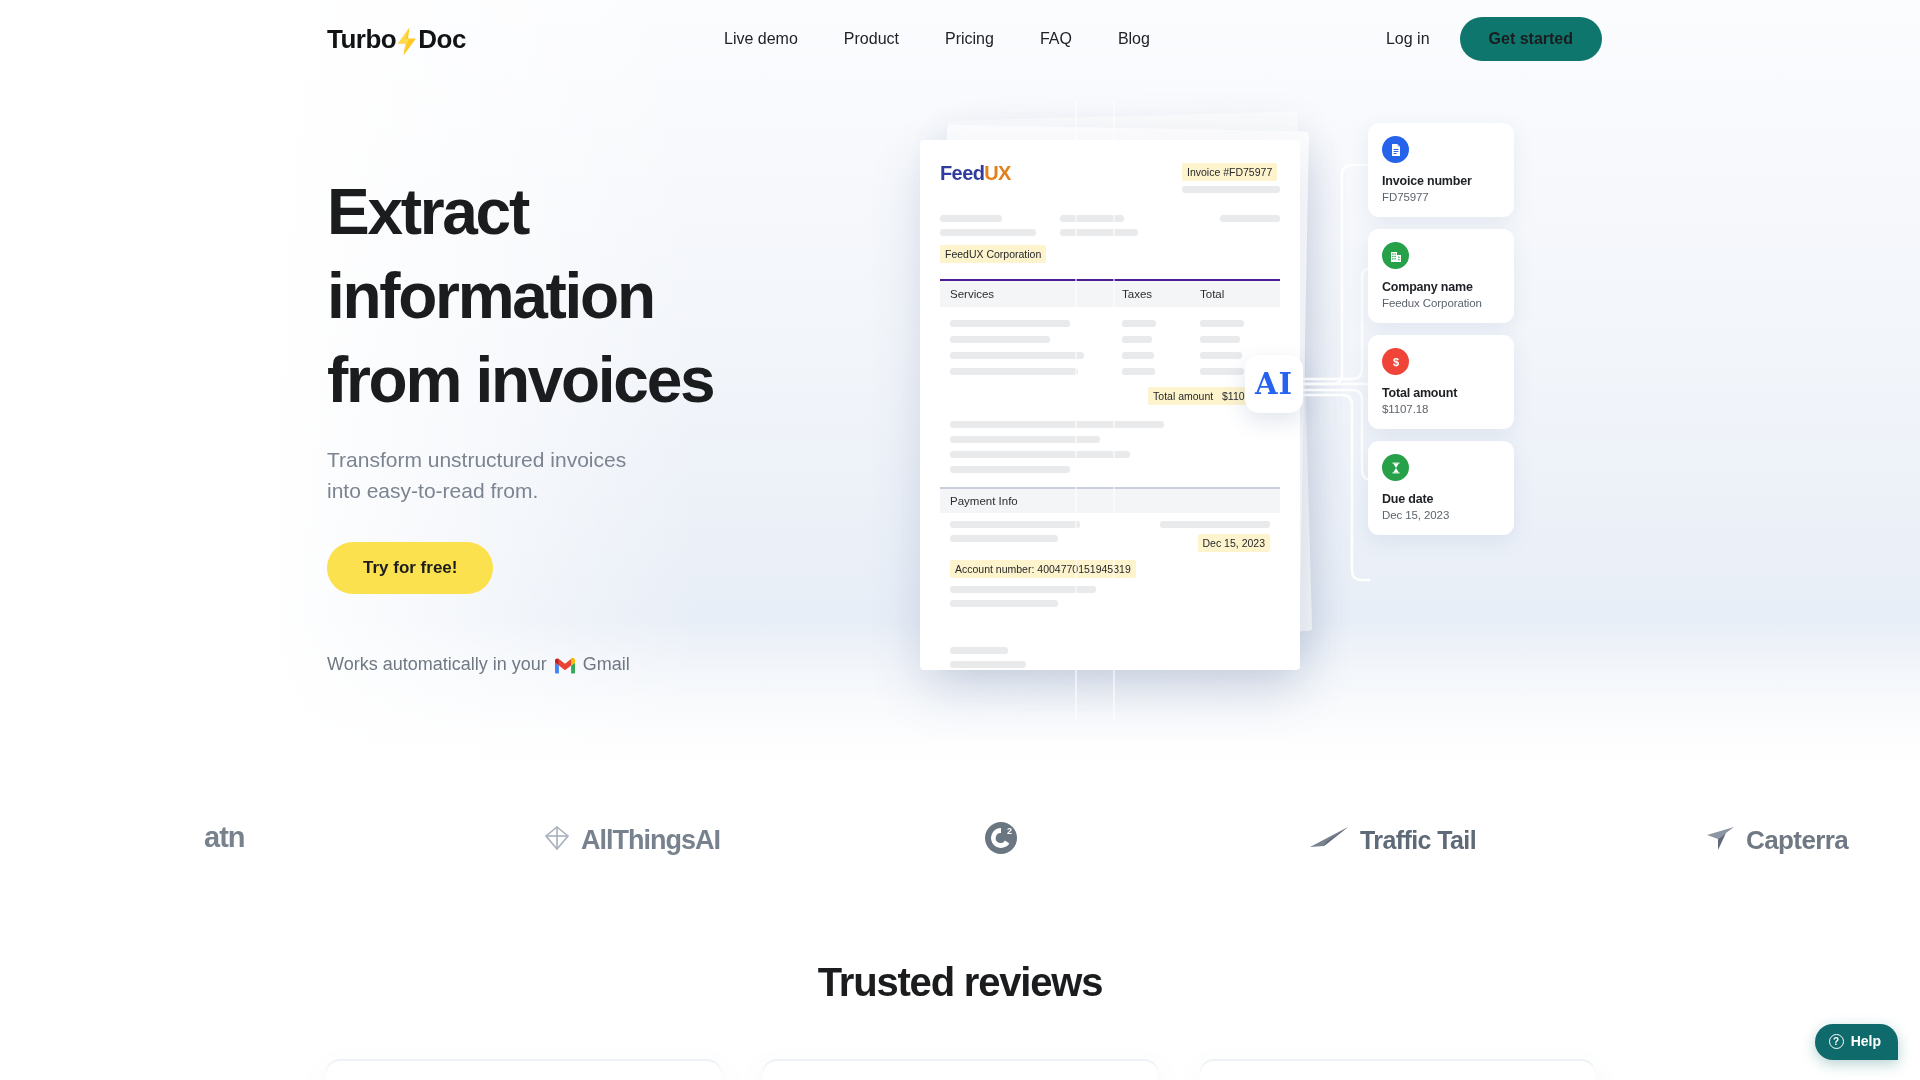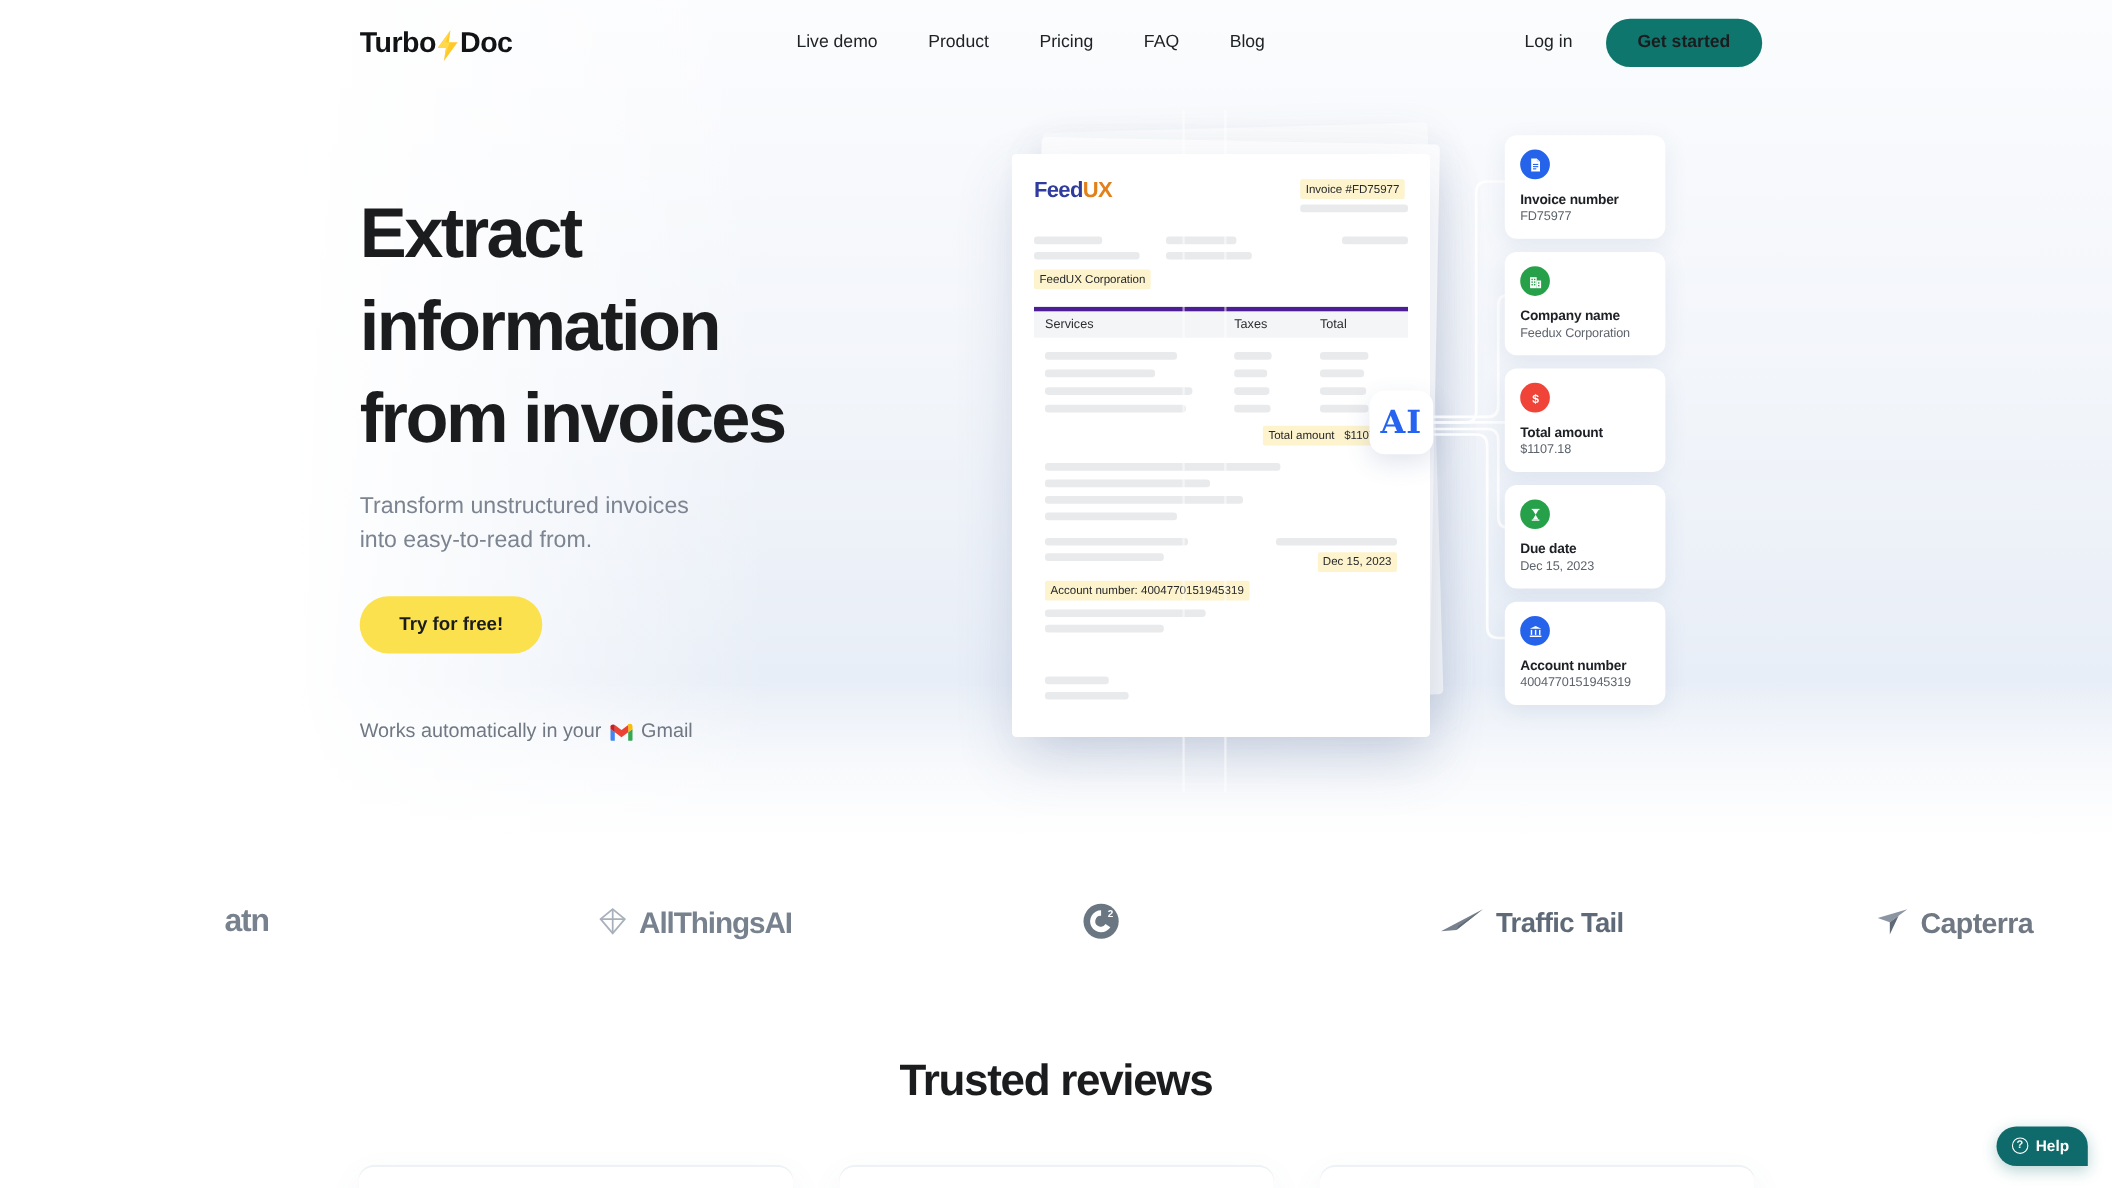--- a/index.html
+++ b/index.html
@@ -143,21 +143,21 @@
     white-space: nowrap;
   }
   .bar { background: #e9eaec; border-radius: 3px; height: 7px; display:block; }
 
   .inv-rows { margin-top: 22px; display: flex; gap: 0; }
   .col-a { width: 120px; } .col-b { width: 120px; } .col-c { width: 100px; text-align: right; }
 
   .table-head {
     margin-top: 16px;
     background: #f4f5f7;
-    border-top: 4px solid #4c1d95;
+    border-top: 2px solid #4c1d95;
     display: flex; align-items: center;
     height: 28px; padding: 0 10px;
     font-size: 11.5px; color: #2b2d31;
   }
   .th-serv { flex: 1; } .th-tax { width: 78px; } .th-tot { width: 70px; }
 
   .table-body { padding: 8px 10px 0 10px; }
   .tb-row { display: flex; align-items: center; height: 16px; }
   .tb-a { flex: 1; padding-right: 24px; } .tb-b { width: 78px; } .tb-c { width: 70px; }
 
@@ -422,20 +422,23 @@
         </div>
       </div>
 
       <div class="gap-bars">
         <span class="bar" style="width:214px;"></span>
         <span class="bar" style="width:150px;"></span>
         <span class="bar" style="width:180px;"></span>
         <span class="bar" style="width:120px;"></span>
       </div>
 
+      <div class="pay-head">
+        <span>Payment Info</span>
+      </div>
 
       <div class="pay-body">
         <div class="pay-row">
           <div>
             <span class="bar" style="width:130px;"></span>
             <span class="bar" style="width:108px;margin-top:7px;"></span>
           </div>
           <div style="text-align:right;">
             <span class="bar" style="width:110px;"></span>
             <span class="hl" style="margin-top:6px;">Dec 15, 2023</span>
@@ -504,33 +507,20 @@
           <svg width="14" height="14" viewBox="0 0 14 14">
               <rect x="3.5" y="1.6" width="7" height="1.1" fill="#fff"></rect>
               <rect x="3.5" y="11.3" width="7" height="1.1" fill="#fff"></rect>
               <path d="M4.4 2.7h5.2L7 7l2.6 4.3H4.4L7 7z" fill="#fff"></path>
             </svg>
         </div>
         <div class="ct">Due date</div>
         <div class="cv">Dec 15, 2023</div>
       </div>
 
-      <div class="dcard">
-        <div class="ic" style="background:#2563eb;">
-          <svg width="14" height="14" viewBox="0 0 14 14">
-              <path d="M7 2l5.3 2.6H1.7z" fill="#fff"></path>
-              <rect x="2.6" y="5.6" width="1.3" height="4.6" fill="#fff"></rect>
-              <rect x="6.35" y="5.6" width="1.3" height="4.6" fill="#fff"></rect>
-              <rect x="10.1" y="5.6" width="1.3" height="4.6" fill="#fff"></rect>
-              <rect x="1.7" y="10.8" width="10.6" height="1.3" fill="#fff"></rect>
-            </svg>
-        </div>
-        <div class="ct">Account number</div>
-        <div class="cv">4004770151945319</div>
-      </div>
 
     </div>
   </div>
 
   <div class="logos">
 
     <div class="logo-item" style="left:204px;">
       <span>
         <svg width="76" height="34" viewBox="0 0 76 34">
           <text x="0" y="26" font-family="Liberation Sans, sans-serif" font-size="29" font-weight="700" fill="#78828e" letter-spacing="-1">atn</text>

